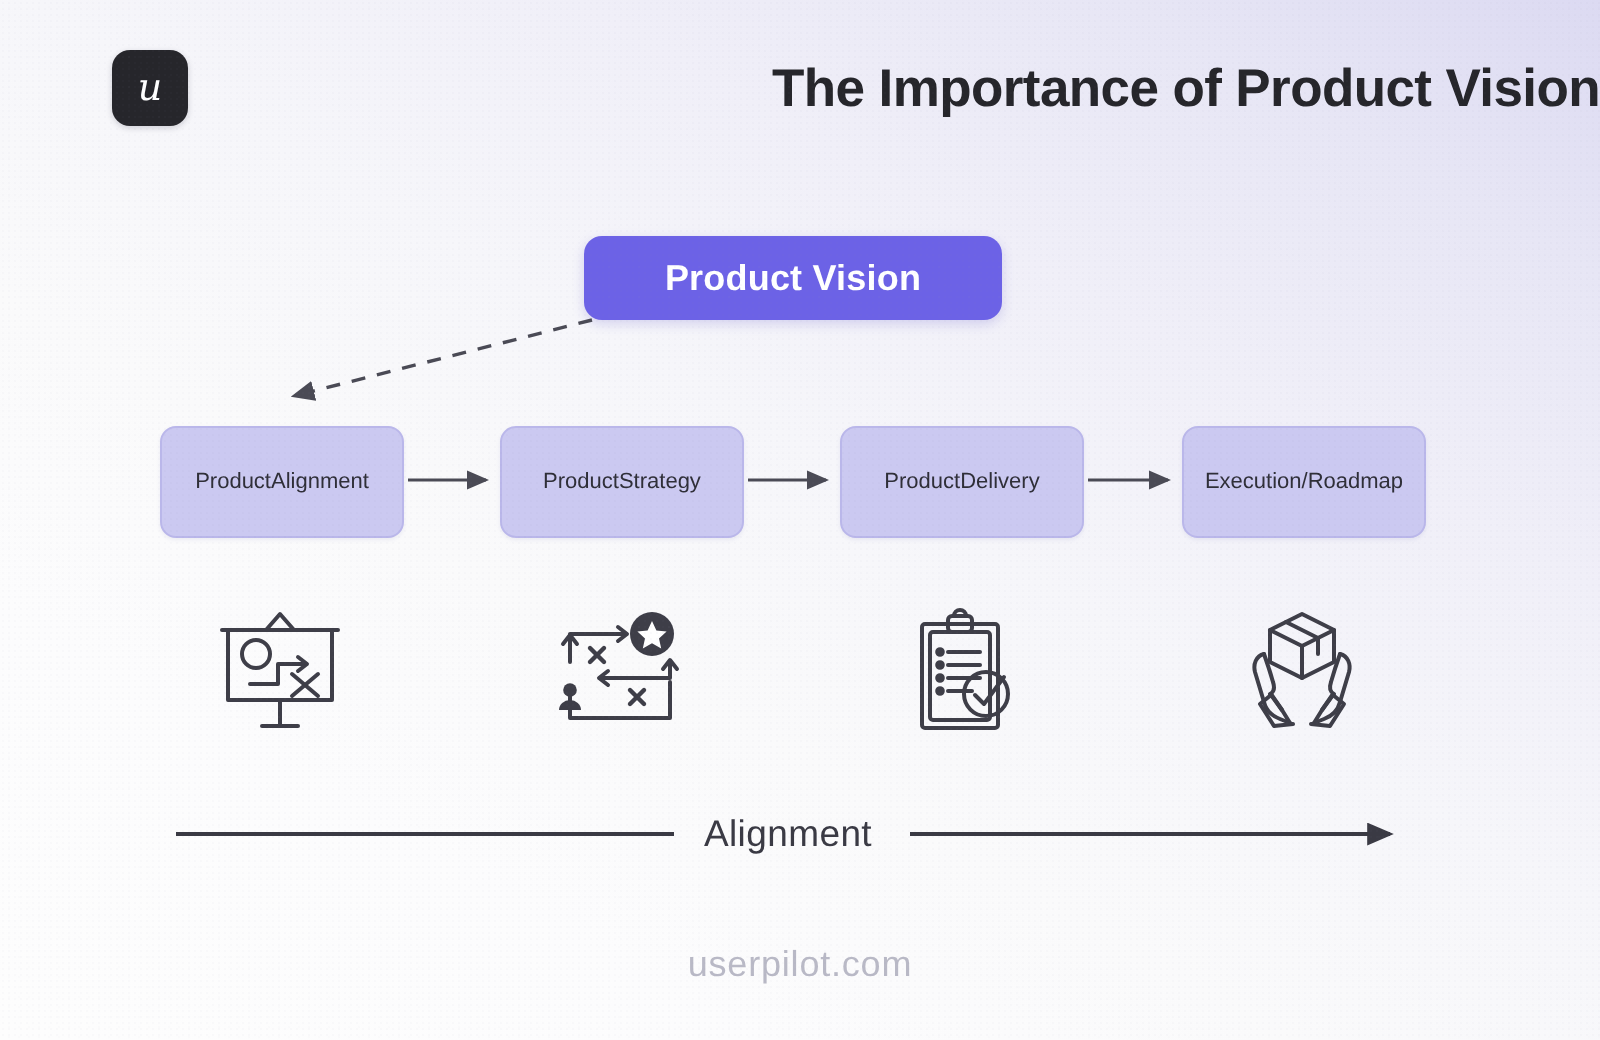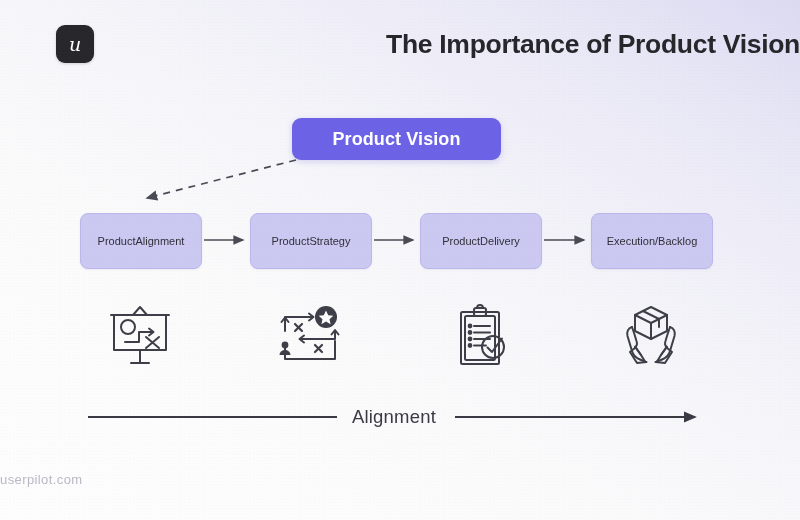--- a/index.html
+++ b/index.html
@@ -152,21 +152,22 @@
     color: #3a3a44;
     letter-spacing: .2px;
   }
 
   
   .footer {
     position: absolute;
     left: 0;
     right: 0;
     top: 472px;
-    font-size: 13px;
+    text-align: center;
+    font-size: 18px;
     color: #b9b9c6;
     letter-spacing: .4px;
   }
 </style>
 </head>
 <body>
 
 <div id="canvas">
 
   <div class="logo">u</div>
@@ -215,21 +216,21 @@
   <div class="flow-box fb1">
     <span>Product</span>
     <span>Strategy</span>
   </div>
   <div class="flow-box fb2">
     <span>Product</span>
     <span>Delivery</span>
   </div>
   <div class="flow-box fb3">
     <span>Execution/</span>
-    <span>Backlog</span>
+    <span>Roadmap</span>
   </div>
 
   <div class="icon-cell ic0">
     <svg width="74" height="70" viewBox="0 0 74 70" fill="none" stroke="#3e3e48" stroke-width="2" stroke-linecap="round" stroke-linejoin="round" xmlns="http://www.w3.org/2000/svg">
 
       <line x1="8" y1="14" x2="66" y2="14"></line>
 
       <path d="M30 14 L37 6 L44 14"></path>
 
       <rect x="11" y="14" width="52" height="35"></rect>

